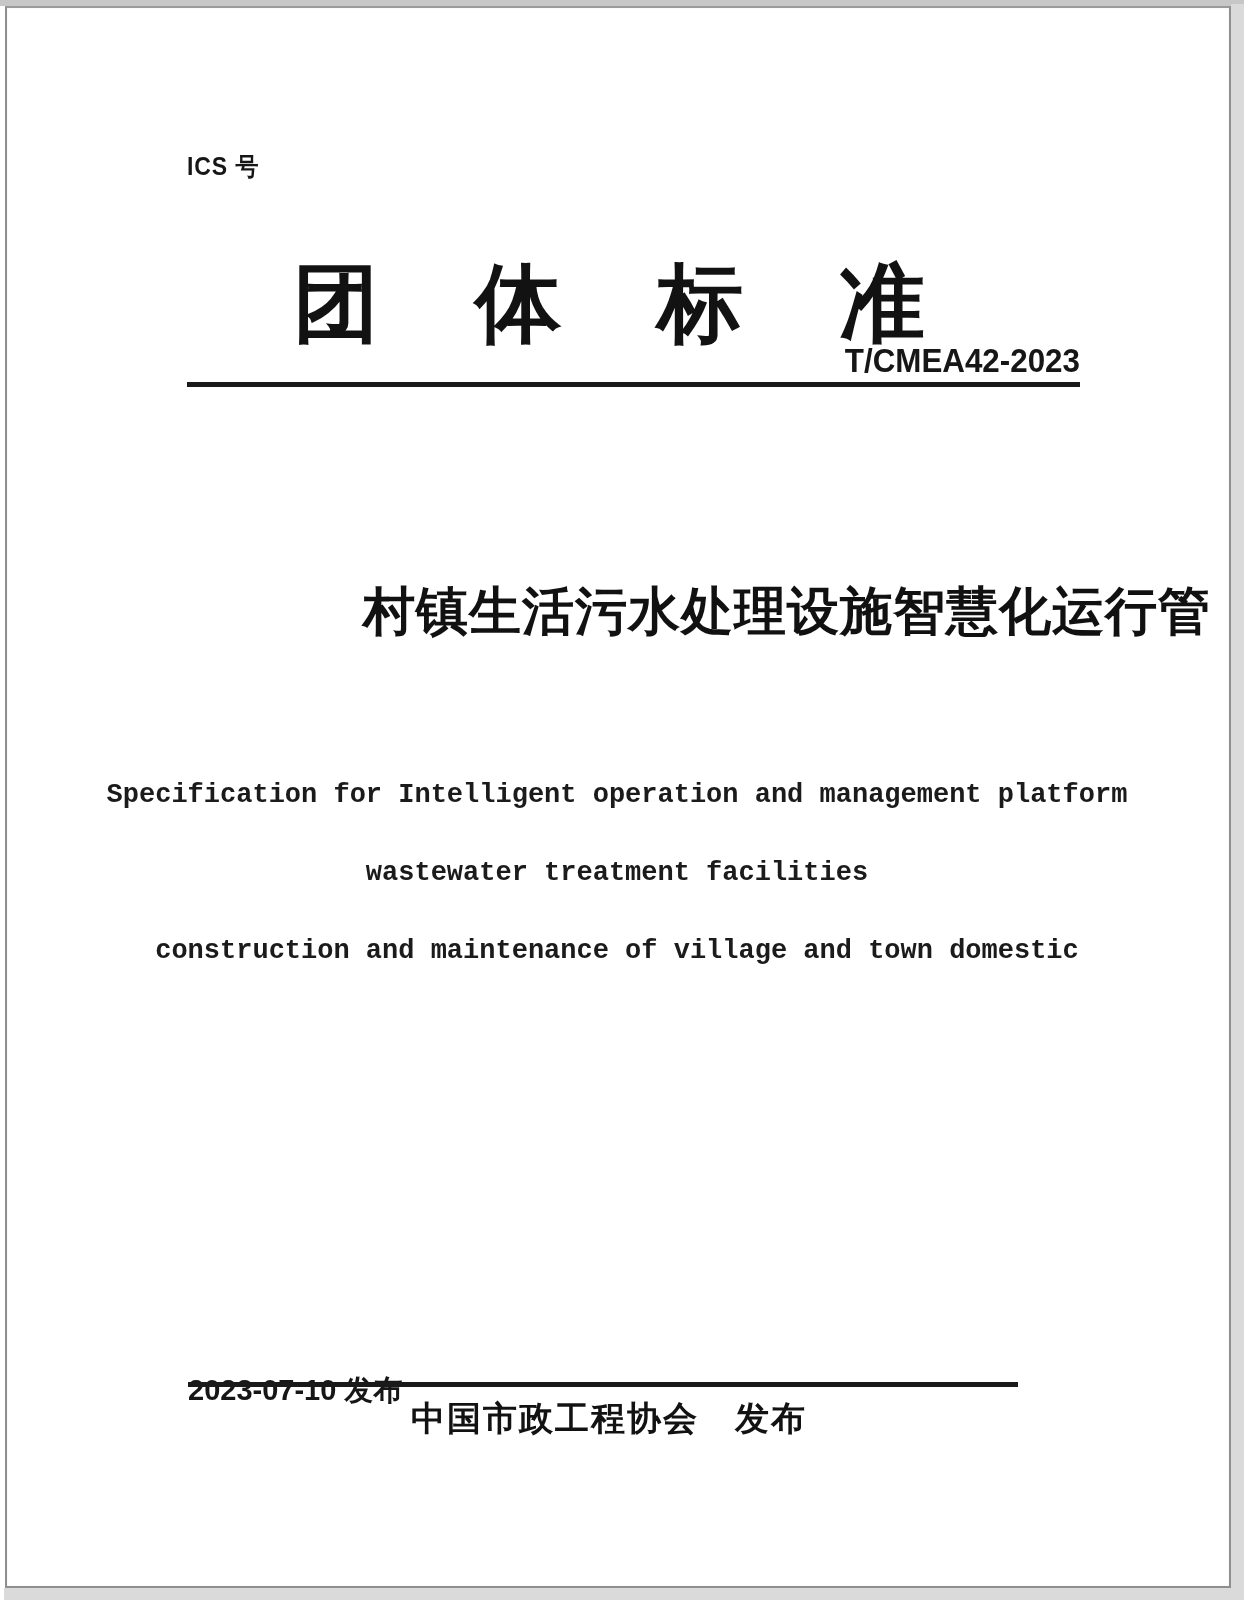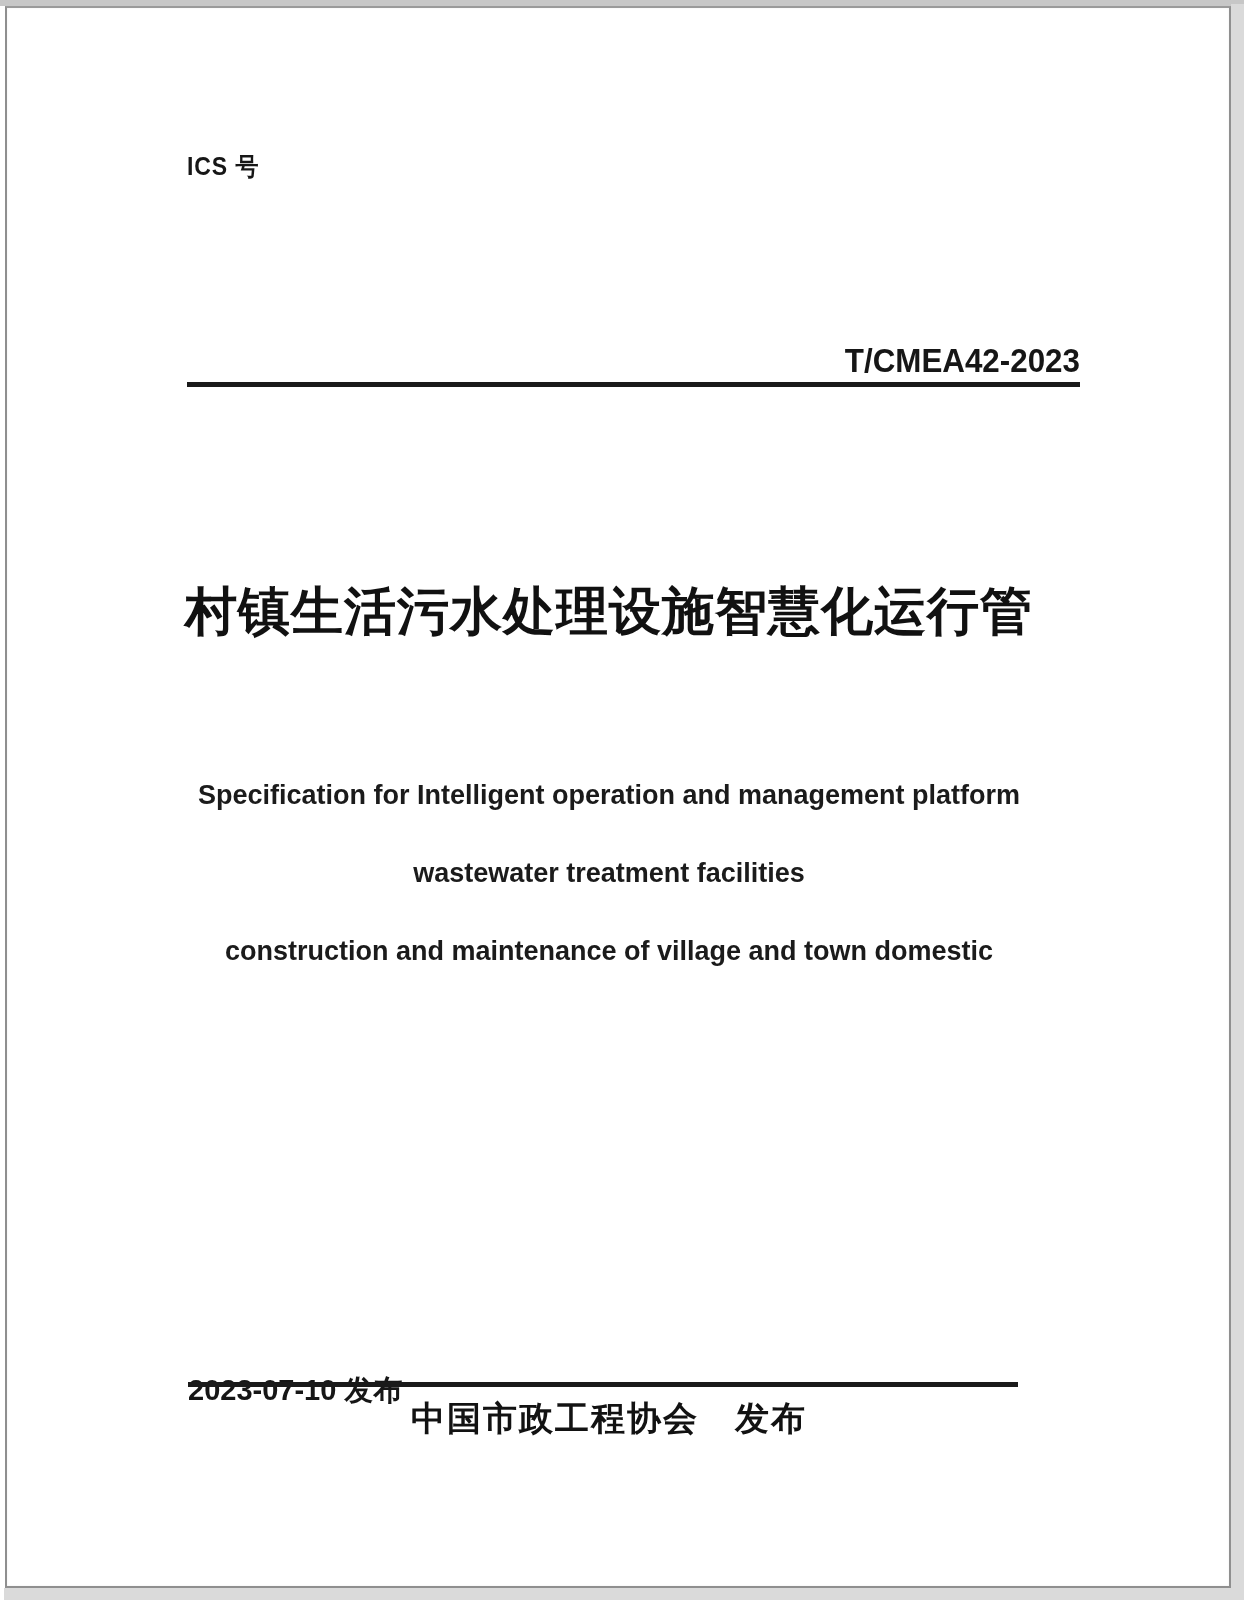--- a/index.html
+++ b/index.html
@@ -50,31 +50,32 @@
     transform: scaleX(0.95); transform-origin: right center;
   }
 
   .header-rule {
     position: absolute; left: 180px; top: 374px; width: 893px; height: 5px;
     background: #1a1a1a;
   }
 
   .title-zh {
     position: absolute; left: 0; top: 556px; width: 1204px;
-    text-align: center;
+    text-align: right;
     font-weight: bold; font-size: 52px; line-height: 94px;
     letter-spacing: 1px;
     color: #111111;
   }
 
   .title-en {
-    position: absolute; left: 0; top: 748px; width: 1204px;
+    position: absolute; left: 8px; top: 748px; width: 1204px;
     text-align: center;
     font-weight: bold; font-size: 27px; line-height: 78px;
     color: #1b1b1b;
+    font-family: Liberation Mono, monospace;
   }
 
   .dates-row {
     position: absolute; left: 181px; top: 1332px; width: 828px;
     font-size: 29px; font-weight: bold;
     display: flex; justify-content: space-between;
     white-space: nowrap;
     margin-top: 31px;
   }
   .date-right { padding-right: 20px; }
@@ -96,20 +97,21 @@
 
 <div class="canvas">
   <div class="edge-top"></div>
   <div class="edge-right"></div>
   <div class="edge-bottom"></div>
 
   <div class="page">
 
     <div class="ics">ICS 号</div>
 
+    <div class="doc-type">团体标准</div>
 
     <div class="std-number">T/CMEA42-2023</div>
 
     <div class="header-rule"></div>
 
     <div class="title-zh">
       <div>村镇生活污水处理设施智慧化运行管</div>
     </div>
 
     <div class="title-en">

